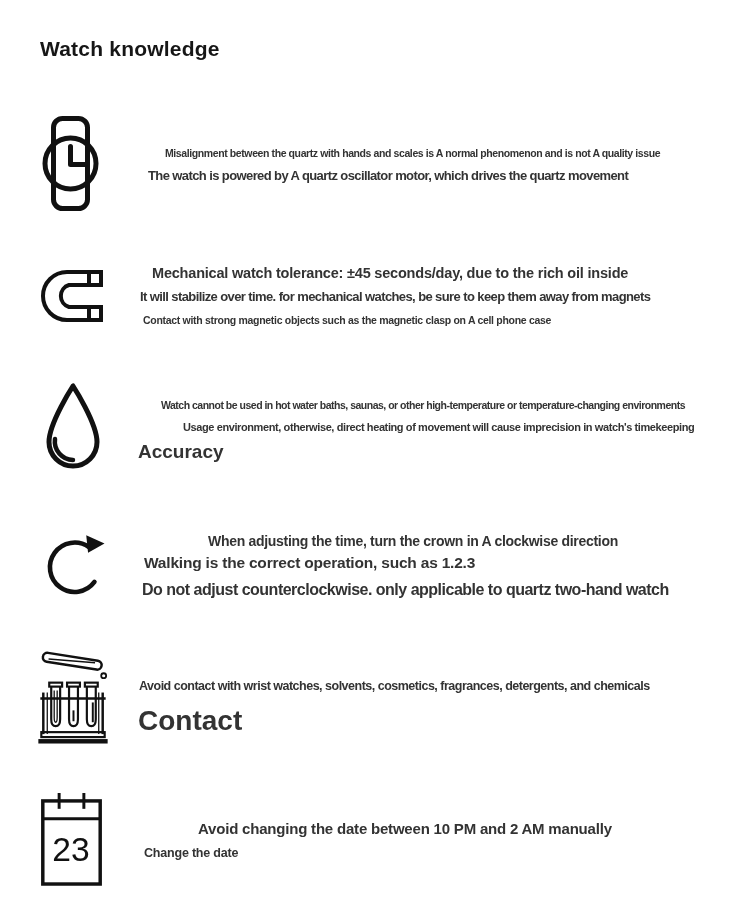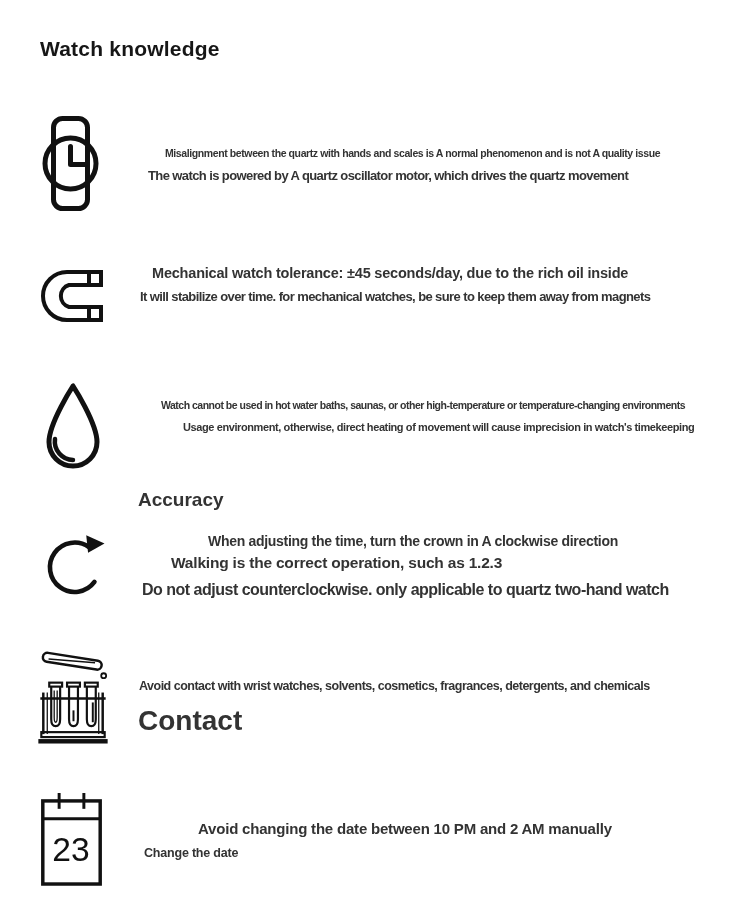--- a/index.html
+++ b/index.html
@@ -38,26 +38,26 @@
   
   .ic-magnet { left: 40px;  top: 266px; width: 65px; height: 60px; }
   .s2a { left: 152px; top: 265px; font-size: 14.5px; letter-spacing: -0.2px; }
   .s2b { left: 140px; top: 289px; font-size: 13px;   letter-spacing: -0.6px; }
   .s2c { left: 143px; top: 314px; font-size: 10.5px; letter-spacing: -0.3px; }
 
   
   .ic-drop   { left: 40px;  top: 381px; width: 66px; height: 97px; }
   .s3a { left: 161px; top: 399px; font-size: 10.5px; letter-spacing: -0.5px; }
   .s3b { left: 151px; top: 421px; font-size: 11px;   letter-spacing: -0.4px; margin-left: 32px; }
-  .s3c { left: 138px; top: 441px; font-size: 19px;   letter-spacing: 0; margin-top: 48px; }
+  .s3c { left: 138px; top: 441px; font-size: 19px;   letter-spacing: 0; }
 
   
   .ic-rotate { left: 46px;  top: 528px; width: 64px; height: 75px; }
   .s4a { left: 208px; top: 533px; font-size: 14px;   letter-spacing: -0.3px; }
-  .s4b { left: 144px; top: 554px; font-size: 15.5px; letter-spacing: -0.2px; margin-left: 27px; }
+  .s4b { left: 144px; top: 554px; font-size: 15.5px; letter-spacing: -0.2px; }
   .s4c { left: 142px; top: 581px; font-size: 16px;   letter-spacing: -0.5px; }
 
   
   .ic-tubes  { left: 36px;  top: 649px; width: 74px; height: 96px; }
   .s5a { left: 139px; top: 679px; font-size: 12.5px; letter-spacing: -0.5px; }
   .s5b { left: 138px; top: 697px; font-size: 28px; letter-spacing: 0; margin-top: 8px; }
 
   
   .ic-cal    { left: 40px;  top: 793px; width: 63px; height: 93px; }
   .s6a { left: 186px; top: 820px; font-size: 15px;   letter-spacing: -0.2px; margin-left: 12px; }
@@ -89,20 +89,21 @@
 
   <div class="icon ic-magnet">
     <svg viewBox="0 0 65 60">
       <path class="stroke" d="M61,6 L27,6 A24,24 0 0 0 27,54 L61,54 L61,41 L29,41 A11.5,11.5 0 0 1 29,19 L61,19 Z" stroke-width="4"></path>
       <line class="stroke" x1="49" y1="6" x2="49" y2="19" stroke-width="4"></line>
       <line class="stroke" x1="49" y1="41" x2="49" y2="54" stroke-width="4"></line>
     </svg>
   </div>
   <div class="line s2a">Mechanical watch tolerance: ±45 seconds/day, due to the rich oil inside</div>
   <div class="line s2b">It will stabilize over time. for mechanical watches, be sure to keep them away from magnets</div>
+  <div class="line s2c">Contact with strong magnetic objects such as the magnetic clasp on A cell phone case</div>
 
   <div class="icon ic-drop">
     <svg viewBox="0 0 66 97">
       <path class="stroke" d="M33,5 C33,5 9,42 9,61 A24,24 0 0 0 57,61 C57,42 33,5 33,5 Z" stroke-width="5" stroke-linejoin="round"></path>
       <path class="stroke" d="M15,58 A18.5,18.5 0 0 0 33,79" stroke-width="4.5" stroke-linecap="round"></path>
     </svg>
   </div>
   <div class="line s3a">Watch cannot be used in hot water baths, saunas, or other high-temperature or temperature-changing environments</div>
   <div class="line s3b">Usage environment, otherwise, direct heating of movement will cause imprecision in watch's timekeeping</div>
   <div class="line s3c">Accuracy</div>

